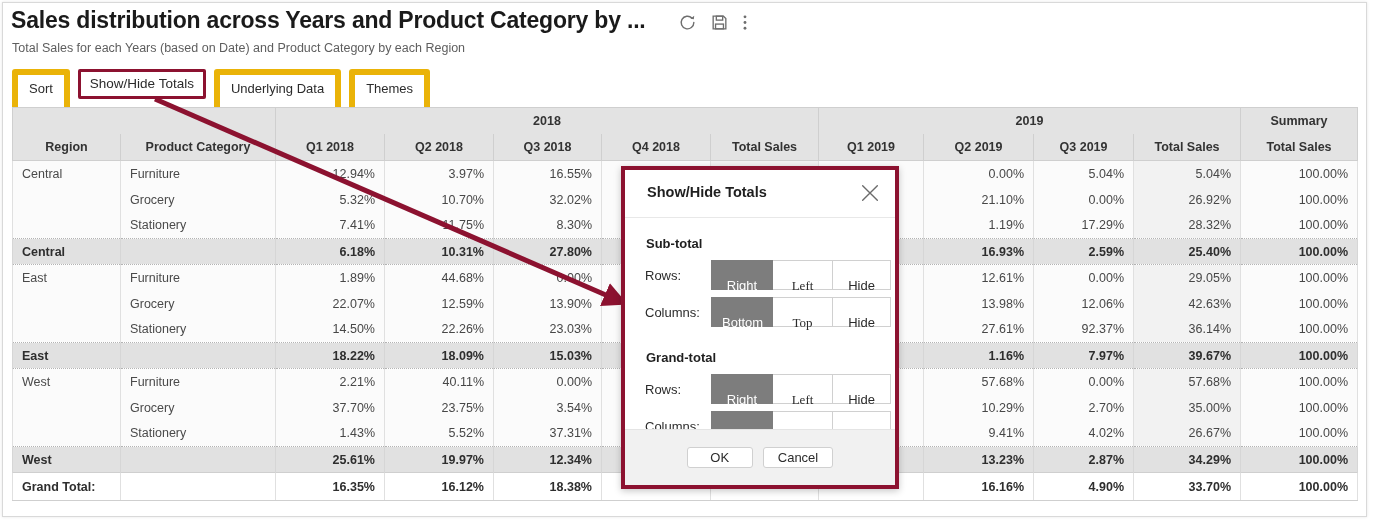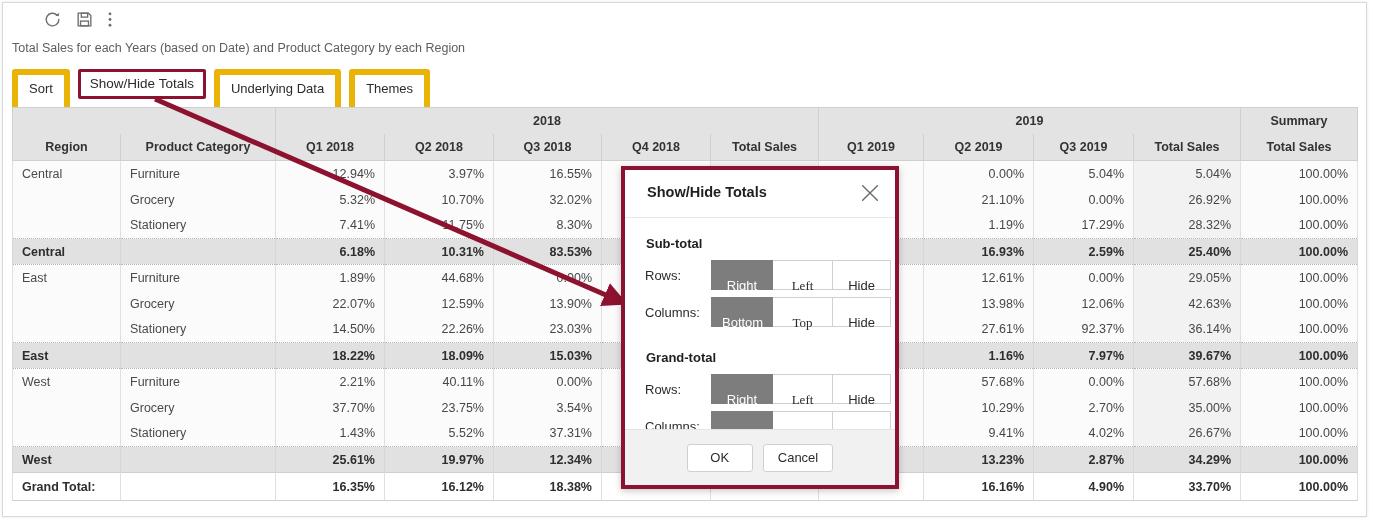--- a/index.html
+++ b/index.html
@@ -303,34 +303,35 @@
     gap: 10px;
     box-sizing: border-box;
   }
   .dlg-btn {
     font-family: "Liberation Sans", sans-serif;
     font-size: 13px;
     color: #2b2b2b;
     background: #ffffff;
     border: 1px solid #d0d0d0;
     border-radius: 3px;
-    height: 28px;
+    height: 21px;
     min-width: 66px;
     padding: 0 14px;
     cursor: pointer;
   }
 </style>
 </head>
 <body>
 
 <div id="page-frame">
 
   <div id="report-header">
 
     <div id="title-row">
+      <div id="report-title">Sales distribution across Years and Product Category by ...</div>
 
       <div id="header-icons">
 
         <svg class="hdr-icon" viewBox="0 0 24 24" fill="none" stroke="currentColor" stroke-width="1.8">
           <path d="M20 12a8 8 0 1 1-2.4-5.7" stroke-linecap="round"></path>
           <path d="M20.5 3.5 L20 8 L15.6 7.4 Z" fill="currentColor" stroke="none"></path>
         </svg>
 
         <svg class="hdr-icon" viewBox="0 0 24 24" fill="none" stroke="currentColor" stroke-width="1.7">
           <path d="M4 4h13l3 3v13H4z"></path>
@@ -434,21 +435,21 @@
           <td>1.19%</td>
           <td>17.29%</td>
           <td class="tot">28.32%</td>
           <td class="sum">100.00%</td>
         </tr>
         <tr class="sub-row">
           <td class="lbl">Central</td>
           <td class="lbl"></td>
           <td>6.18%</td>
           <td>10.31%</td>
-          <td>83.53%</td>
+          <td>27.80%</td>
           <td></td>
           <td class=""></td>
           <td></td>
           <td>16.93%</td>
           <td>2.59%</td>
           <td class="">25.40%</td>
           <td>100.00%</td>
         </tr>
         <tr class="data-row first-of-group">
           <td class="lbl">East</td>

